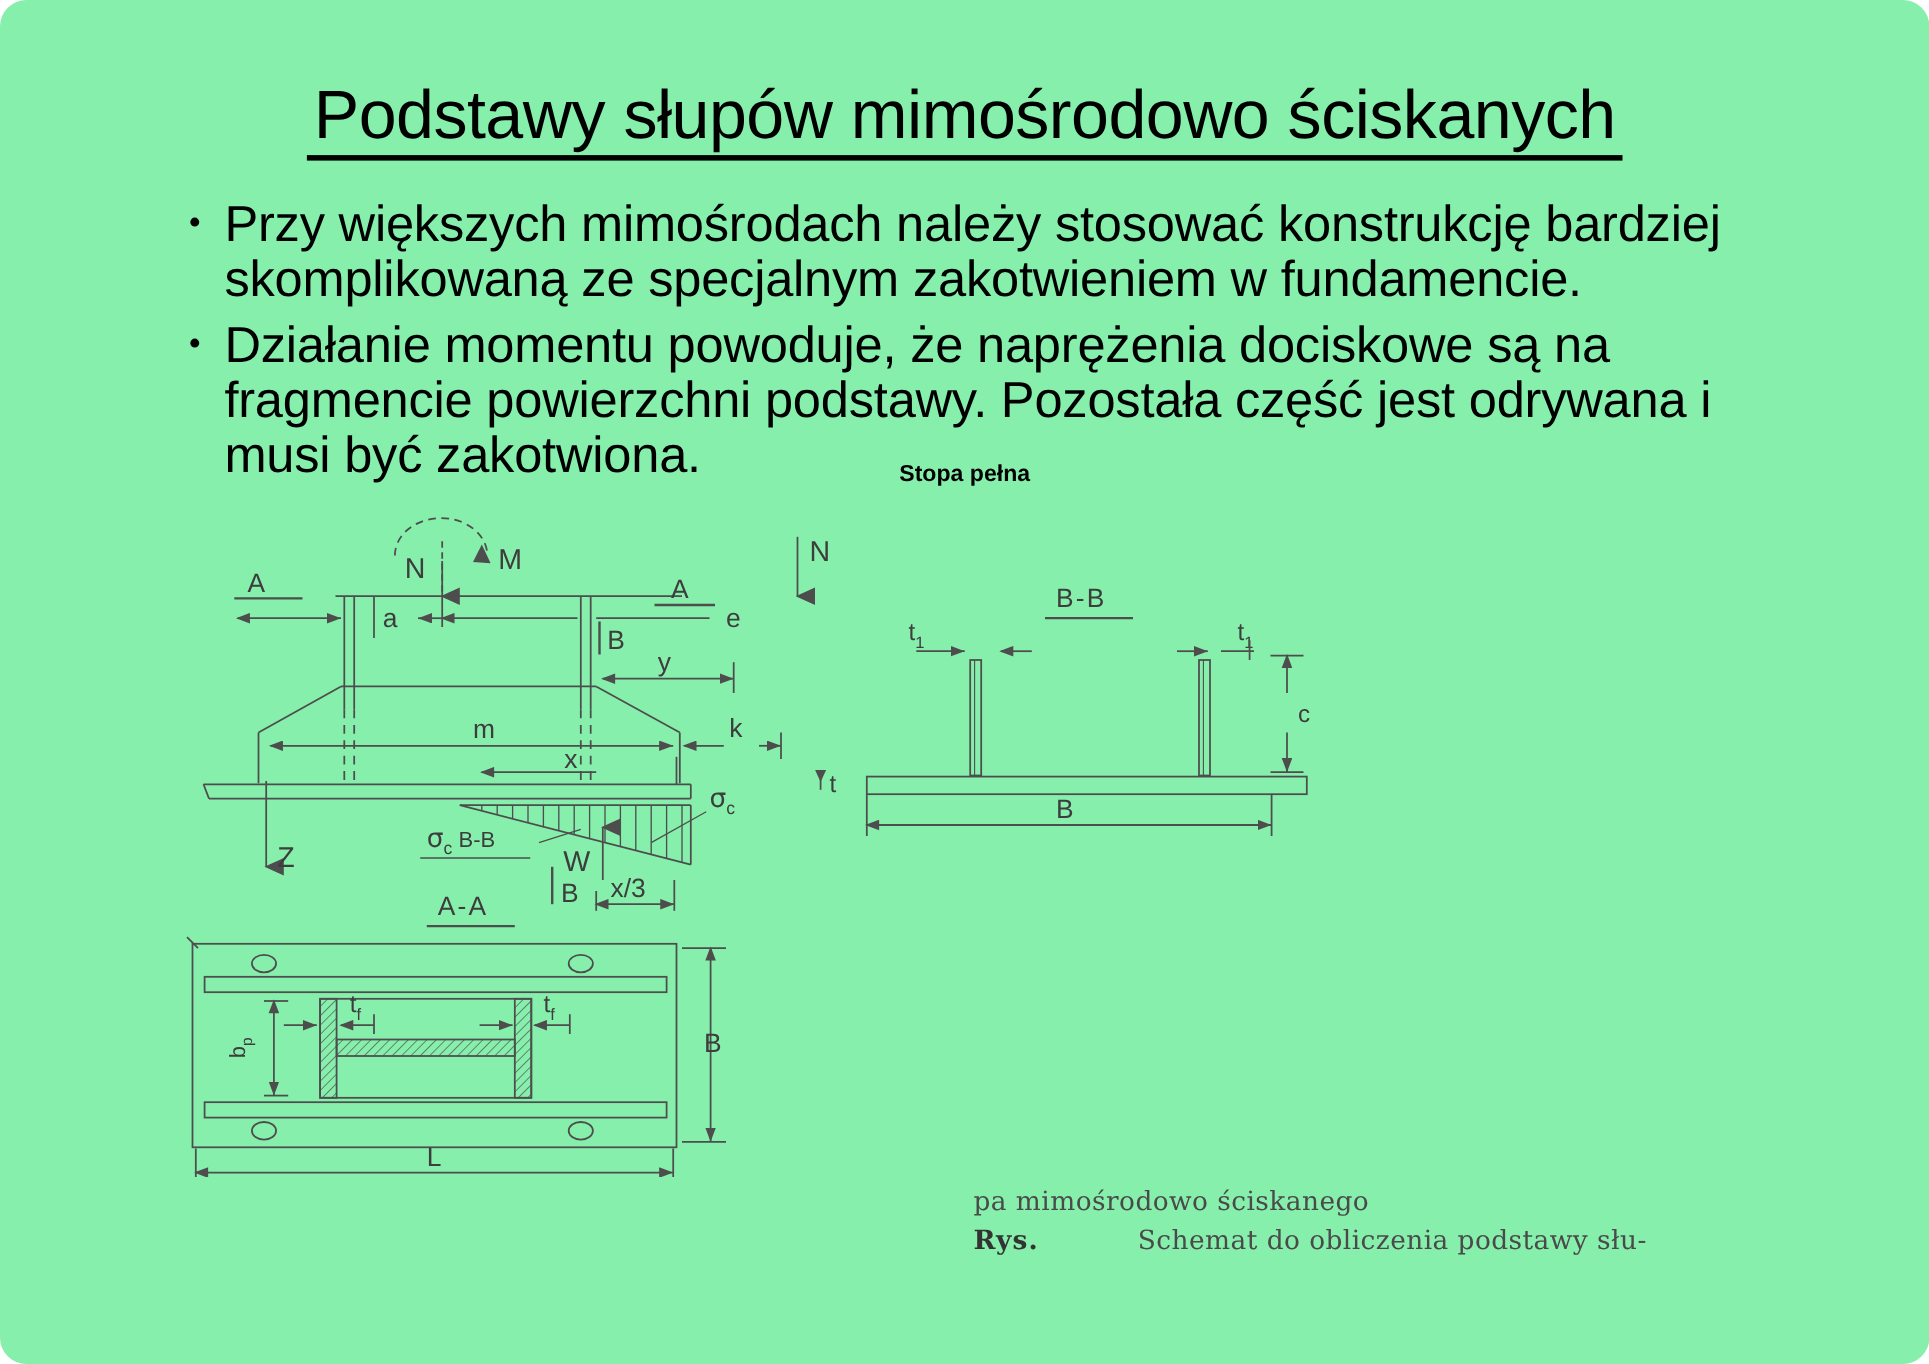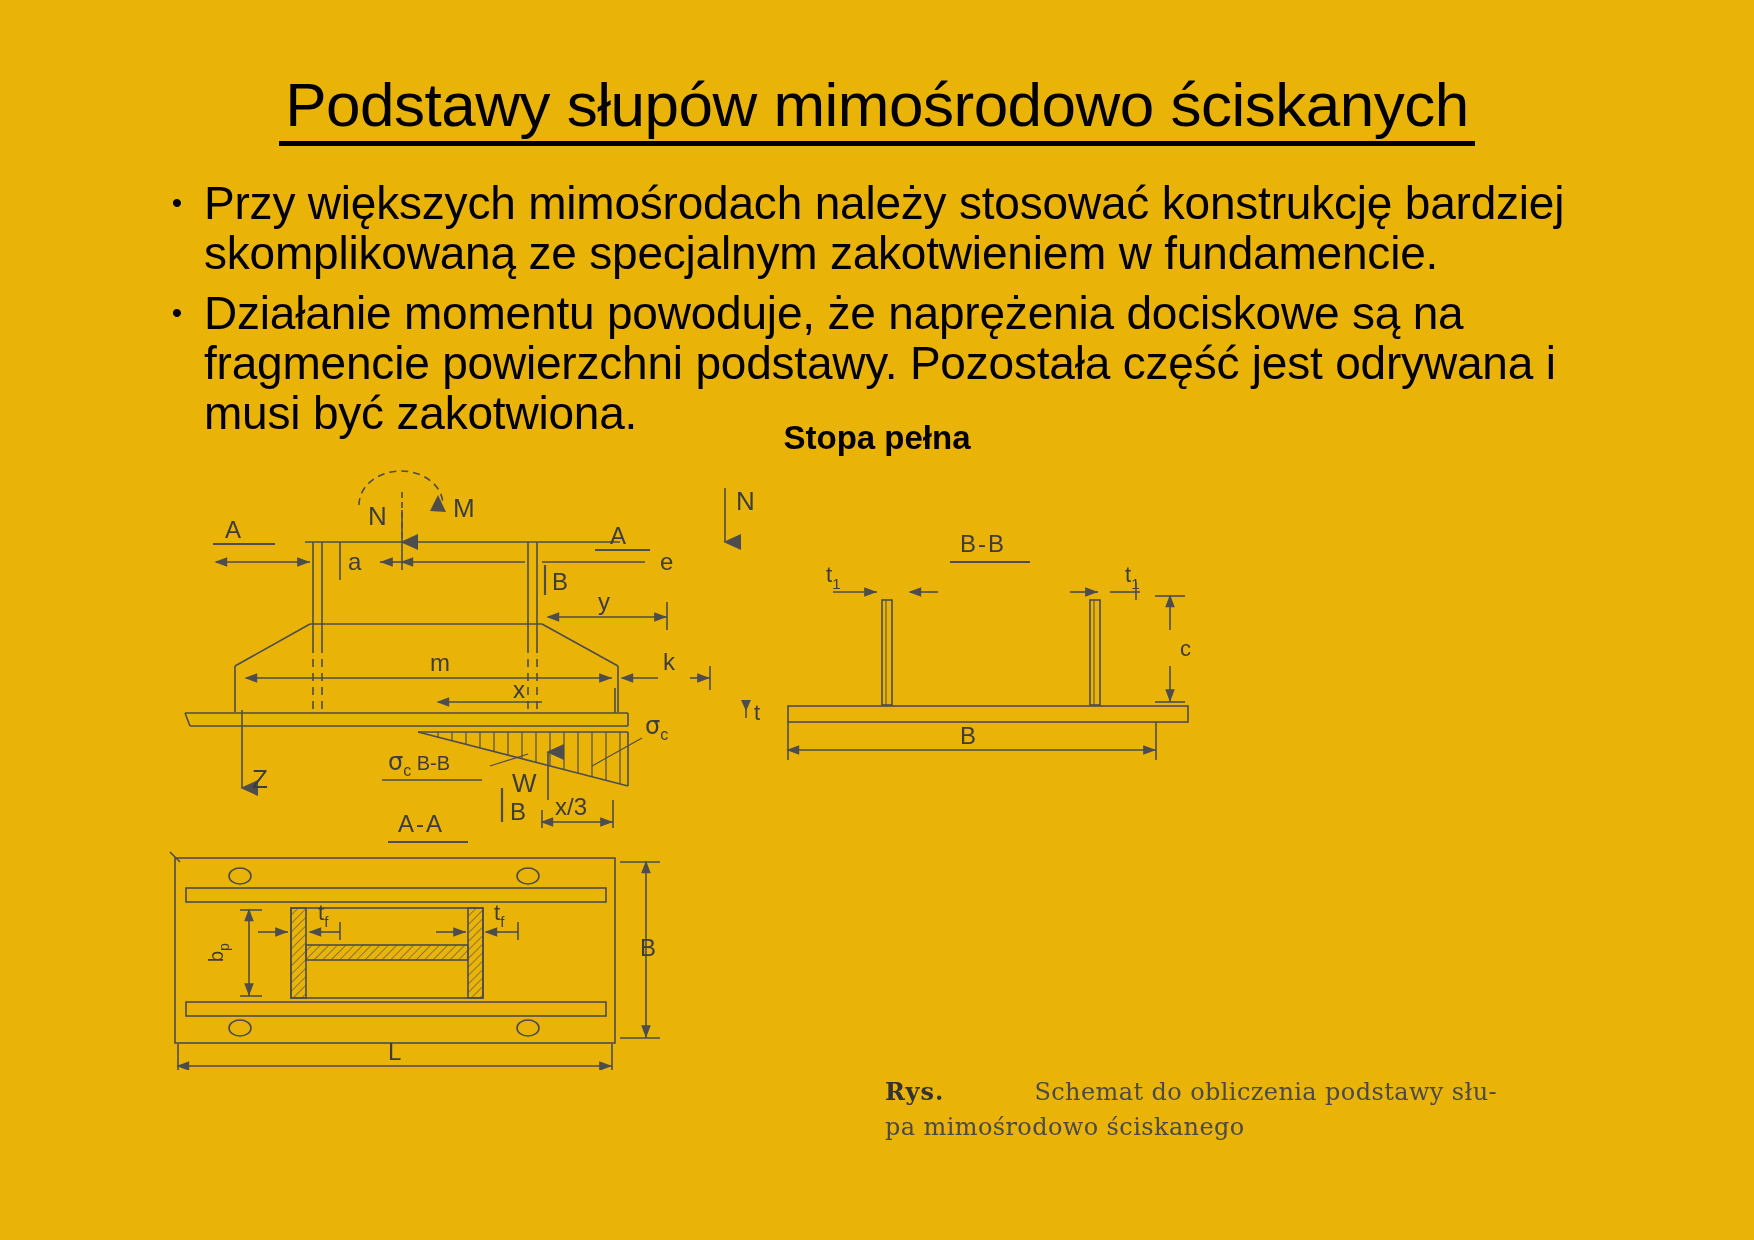--- a/index.html
+++ b/index.html
@@ -1,33 +1,33 @@
 <!DOCTYPE html>
 <html><head>
 <meta charset="utf-8">
 <style>
   html,body{margin:0;padding:0;background:#ffffff;}
   body{width:1754px;height:1240px;font-family:"Liberation Sans",sans-serif;color:#000;overflow:hidden;position:relative;}
 
-  .slide{position:absolute;inset:0;background:#eab308;}
+  .slide{position:absolute;inset:0;background:#86efac;border-radius:24px;}
 
   
   .title-wrap{position:absolute;left:0;top:72px;width:100%;text-align:center;}
   .title{display:inline-block;font-size:62px;font-weight:400;letter-spacing:-0.5px;
          border-bottom:5px solid #000;padding:0 6px 4px 6px;line-height:1.05;}
 
   
   .bullets{position:absolute;left:150px;top:178px;width:1460px;}
   .bullet{display:flex;align-items:flex-start;margin-bottom:10px;}
   .bullet .dot{flex:0 0 54px;font-size:30px;line-height:50px;text-align:center;}
   .bullet .btext{font-size:46px;line-height:50px;letter-spacing:-0.2px;}
 
   
   .subhead{position:absolute;left:0;top:419px;width:100%;text-align:center;
-           font-size:33px;font-weight:bold;}
+           font-size:21px;font-weight:bold;}
 
   
   .figure{position:absolute;left:150px;top:470px;width:1460px;height:600px;}
   .fig-svg{position:absolute;left:0;top:0;}
 
   
   .caption{position:absolute;left:885px;top:1075px;width:640px;
            font-family:"DejaVu Serif",serif;font-size:24px;color:#4a4a4a;line-height:1.45;
            letter-spacing:0.4px;}
   .caption .rys{font-weight:bold;color:#333;letter-spacing:1px;}
@@ -284,21 +284,21 @@
           <line x1="28" y1="596" x2="462" y2="596" marker-start="url(#ahs)" marker-end="url(#ah)"></line>
           <line x1="28" y1="574" x2="28" y2="600"></line>
           <line x1="462" y1="574" x2="462" y2="600"></line>
           <text x="238" y="590" fill="#3d3d3d" stroke="none" font-size="24">L</text>
         </g>
       </g>
     </svg>
   </div>
 
   <div class="caption">
+    <span class="cap-line">pa mimośrodowo ściskanego</span>
     <span class="cap-line">
       <span class="rys">Rys.</span>
       <span class="cap-ind"></span>
       <span>Schemat do obliczenia podstawy słu-</span>
     </span>
-    <span class="cap-line">pa mimośrodowo ściskanego</span>
   </div>
 
 </div>
 
 </body></html>

